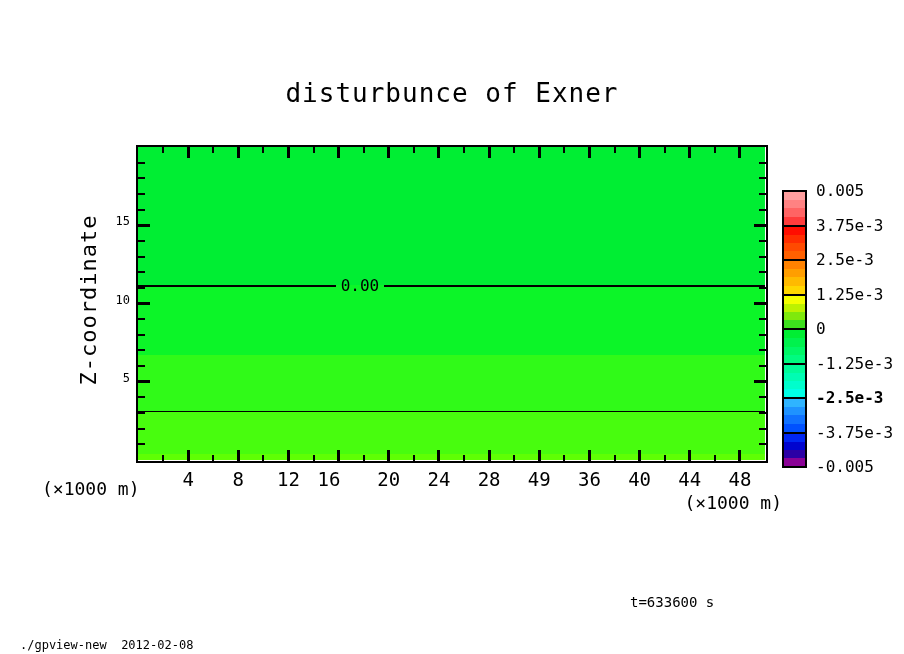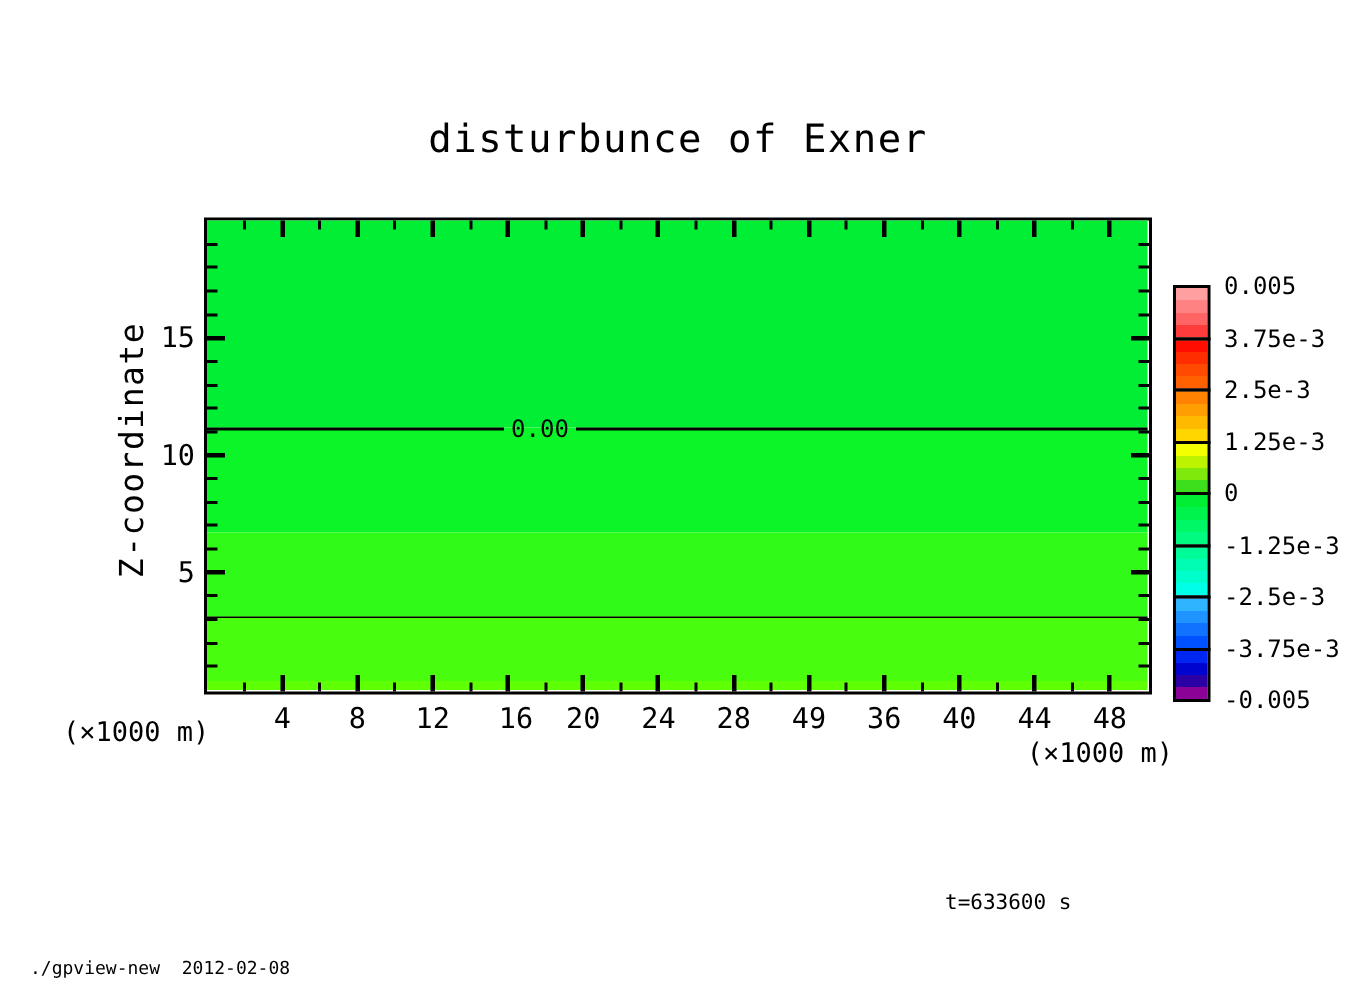--- a/index.html
+++ b/index.html
@@ -14,21 +14,21 @@
   #ylabel{left:-6px;top:286px;width:192px;height:28px;text-align:center;
           font-size:22px;letter-spacing:1px;transform:rotate(-90deg);}
   #contour-interval{top:560px;font-size:18px;}
   #time-label{left:630px;top:594px;font-size:14px;}
   #unit-left{left:42px;top:478px;font-size:18px;}
   #unit-right{left:630px;top:492px;width:152px;text-align:right;font-size:18px;}
   #footer-left{left:20px;top:638px;font-size:12px;white-space:pre;}
   #footer-right{left:454px;top:639px;width:404px;text-align:right;font-size:9px;white-space:pre;}
   #plot{left:136px;top:145px;width:632px;height:318px;border:2px solid #000;box-sizing:border-box;}
   .xticklab{position:absolute;width:44px;text-align:center;font-size:19px;top:468px;}
-  .yticklab{position:absolute;width:44px;text-align:right;font-size:19px;left:86px;}
+  .yticklab{position:absolute;width:44px;text-align:right;font-size:12px;left:86px;}
   .cbcell{position:absolute;left:782px;width:25px;border:2px solid #000;box-sizing:border-box;}
   .cblab{position:absolute;left:816px;font-size:16px;white-space:nowrap;}
 </style>
 </head>
 <body>
 
 <div id="canvas">
   <div id="title" class="abs ctr">disturbunce of Exner</div>
 
   <div id="ylabel" class="abs">Z-coordinate</div>
@@ -139,21 +139,21 @@
 
   <div id="yticklabs">
       <div class="yticklab" style="position: absolute; top: 370.75px;">5</div>
       <div class="yticklab" style="position: absolute; top: 292.5px;">10</div>
       <div class="yticklab" style="position: absolute; top: 214.25px;">15</div>
     </div>
   <div id="xticklabs">
       <div class="xticklab" style="position: absolute; left: 166.16px;">4</div>
       <div class="xticklab" style="position: absolute; left: 216.32px;">8</div>
       <div class="xticklab" style="position: absolute; left: 266.48px;">12</div>
-      <div class="xticklab" style="position: absolute; left: 322px;">16</div>
+      <div class="xticklab" style="position: absolute; left: 307px;">16</div>
       <div class="xticklab" style="position: absolute; left: 366.8px;">20</div>
       <div class="xticklab" style="position: absolute; left: 416.96px;">24</div>
       <div class="xticklab" style="position: absolute; left: 467.12px;">28</div>
       <div class="xticklab" style="position: absolute; left: 517.28px;">49</div>
       <div class="xticklab" style="position: absolute; left: 567.44px;">36</div>
       <div class="xticklab" style="position: absolute; left: 617.6px;">40</div>
       <div class="xticklab" style="position: absolute; left: 667.76px;">44</div>
       <div class="xticklab" style="position: absolute; left: 717.92px;">48</div>
     </div>
 
@@ -172,19 +172,19 @@
       <div class="cbcell" style="top: 397px; height: 36.5px; background: linear-gradient(rgb(47, 180, 255) 0px, rgb(47, 180, 255) 25%, rgb(31, 147, 255) 25%, rgb(31, 147, 255) 50%, rgb(16, 114, 255) 50%, rgb(16, 114, 255) 75%, rgb(0, 81, 255) 75%, rgb(0, 81, 255) 100%);"></div>
       <div class="cbcell" style="top: 431.5px; height: 36.5px; background: linear-gradient(rgb(0, 38, 242) 0px, rgb(0, 38, 242) 25%, rgb(0, 4, 207) 25%, rgb(0, 4, 207) 50%, rgb(43, 0, 165) 50%, rgb(43, 0, 165) 75%, rgb(138, 2, 150) 75%, rgb(138, 2, 150) 100%);"></div>
     </div>
   <div id="cblabels">
       <div class="cblab" style="top: 181px;">0.005</div>
       <div class="cblab" style="top: 215.5px;">3.75e-3</div>
       <div class="cblab" style="top: 250px;">2.5e-3</div>
       <div class="cblab" style="top: 284.5px;">1.25e-3</div>
       <div class="cblab" style="top: 319px;">0</div>
       <div class="cblab" style="top: 353.5px;">-1.25e-3</div>
-      <div class="cblab" style="top: 388px;">-2.5e-3</div>
+      <div class="cblab" style="top: 388px; font-weight: bold;">-2.5e-3</div>
       <div class="cblab" style="top: 422.5px;">-3.75e-3</div>
       <div class="cblab" style="top: 457px;">-0.005</div>
     </div>
 
   <div id="footer-left" class="abs">./gpview-new  2012-02-08</div>
 </div>
 
 </body></html>

